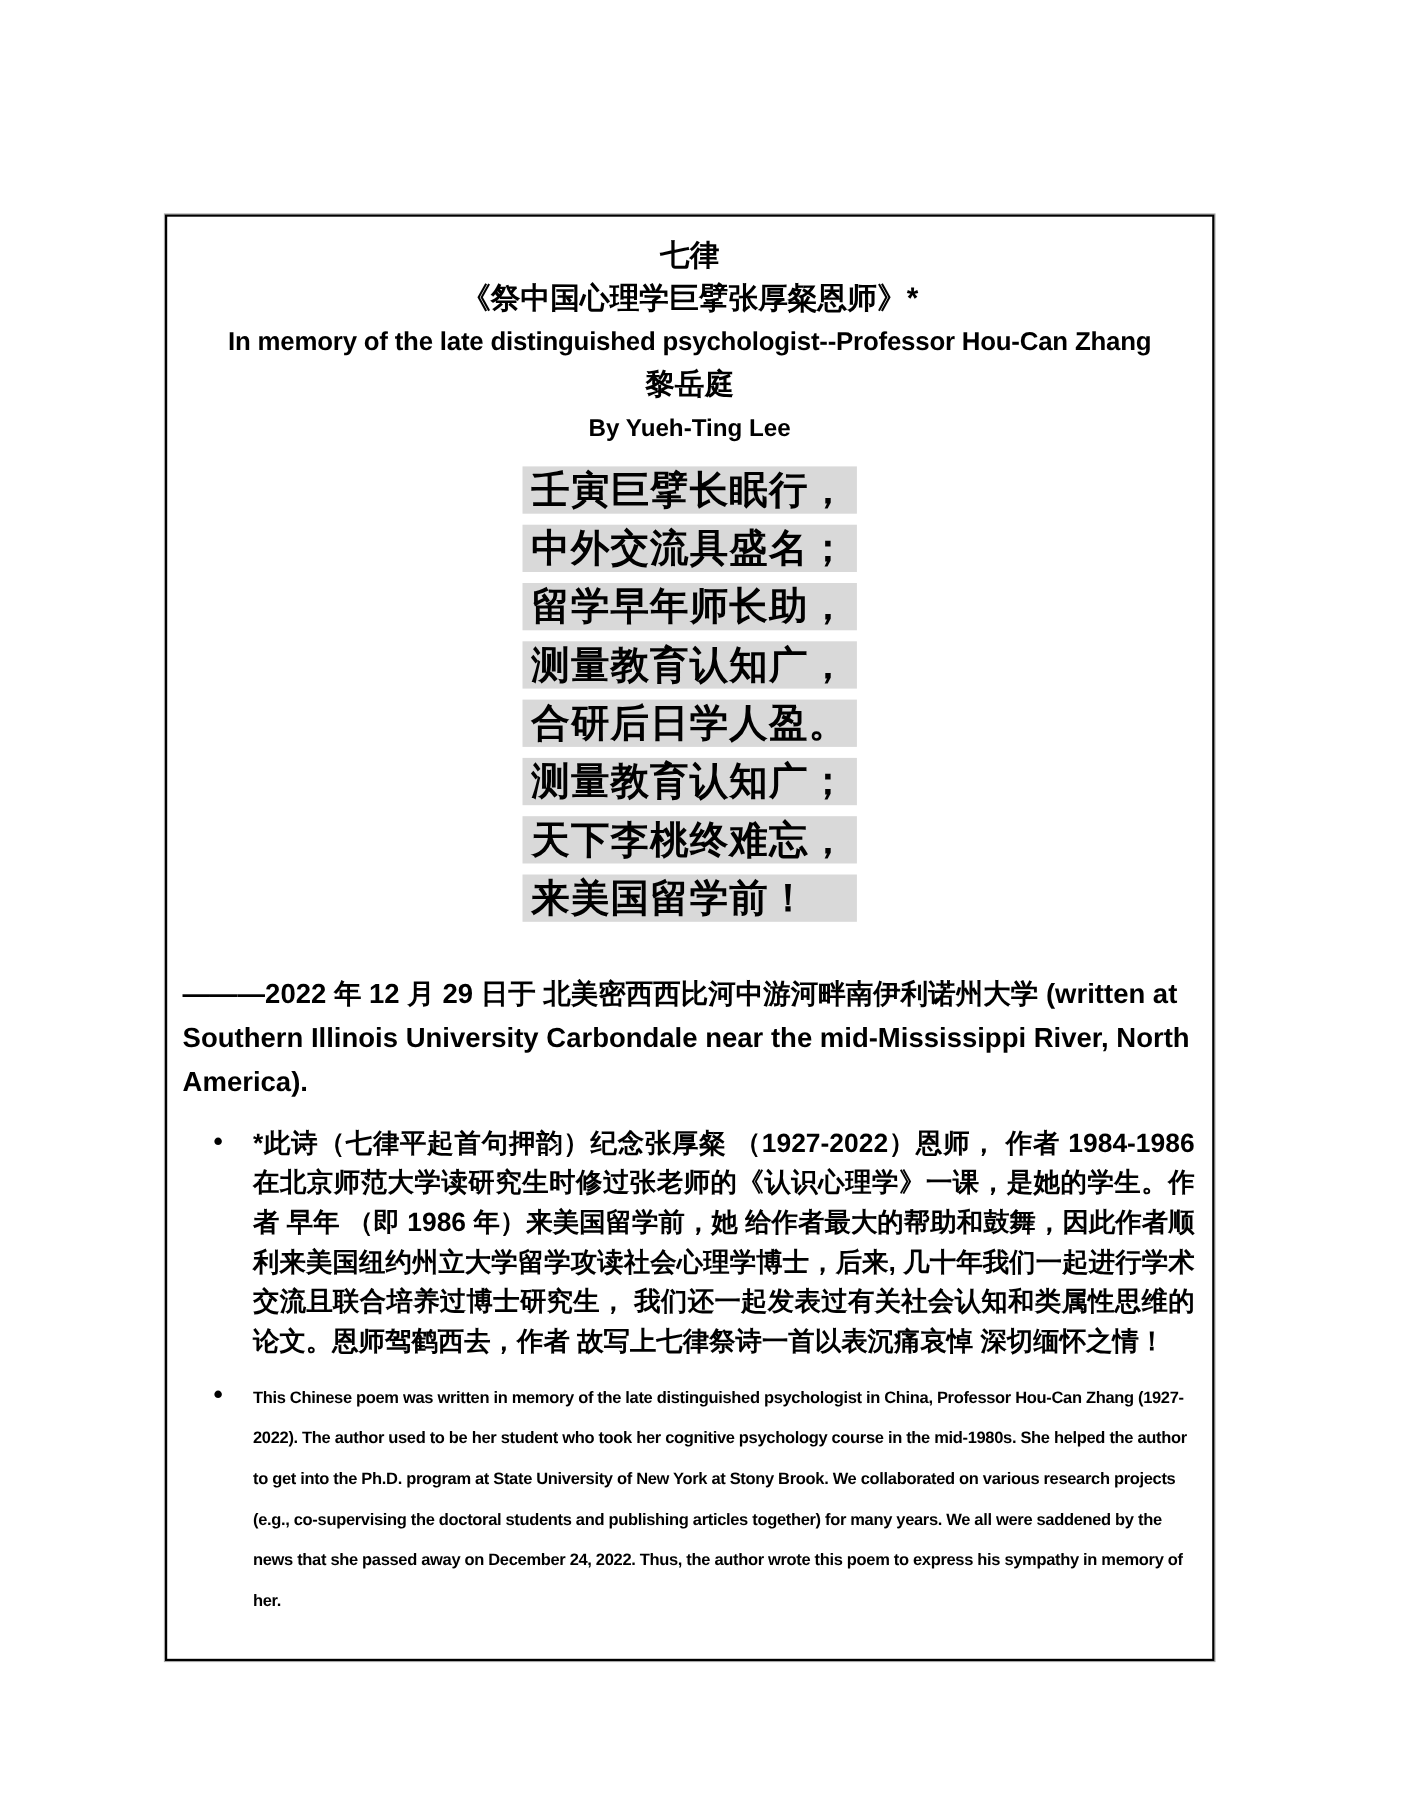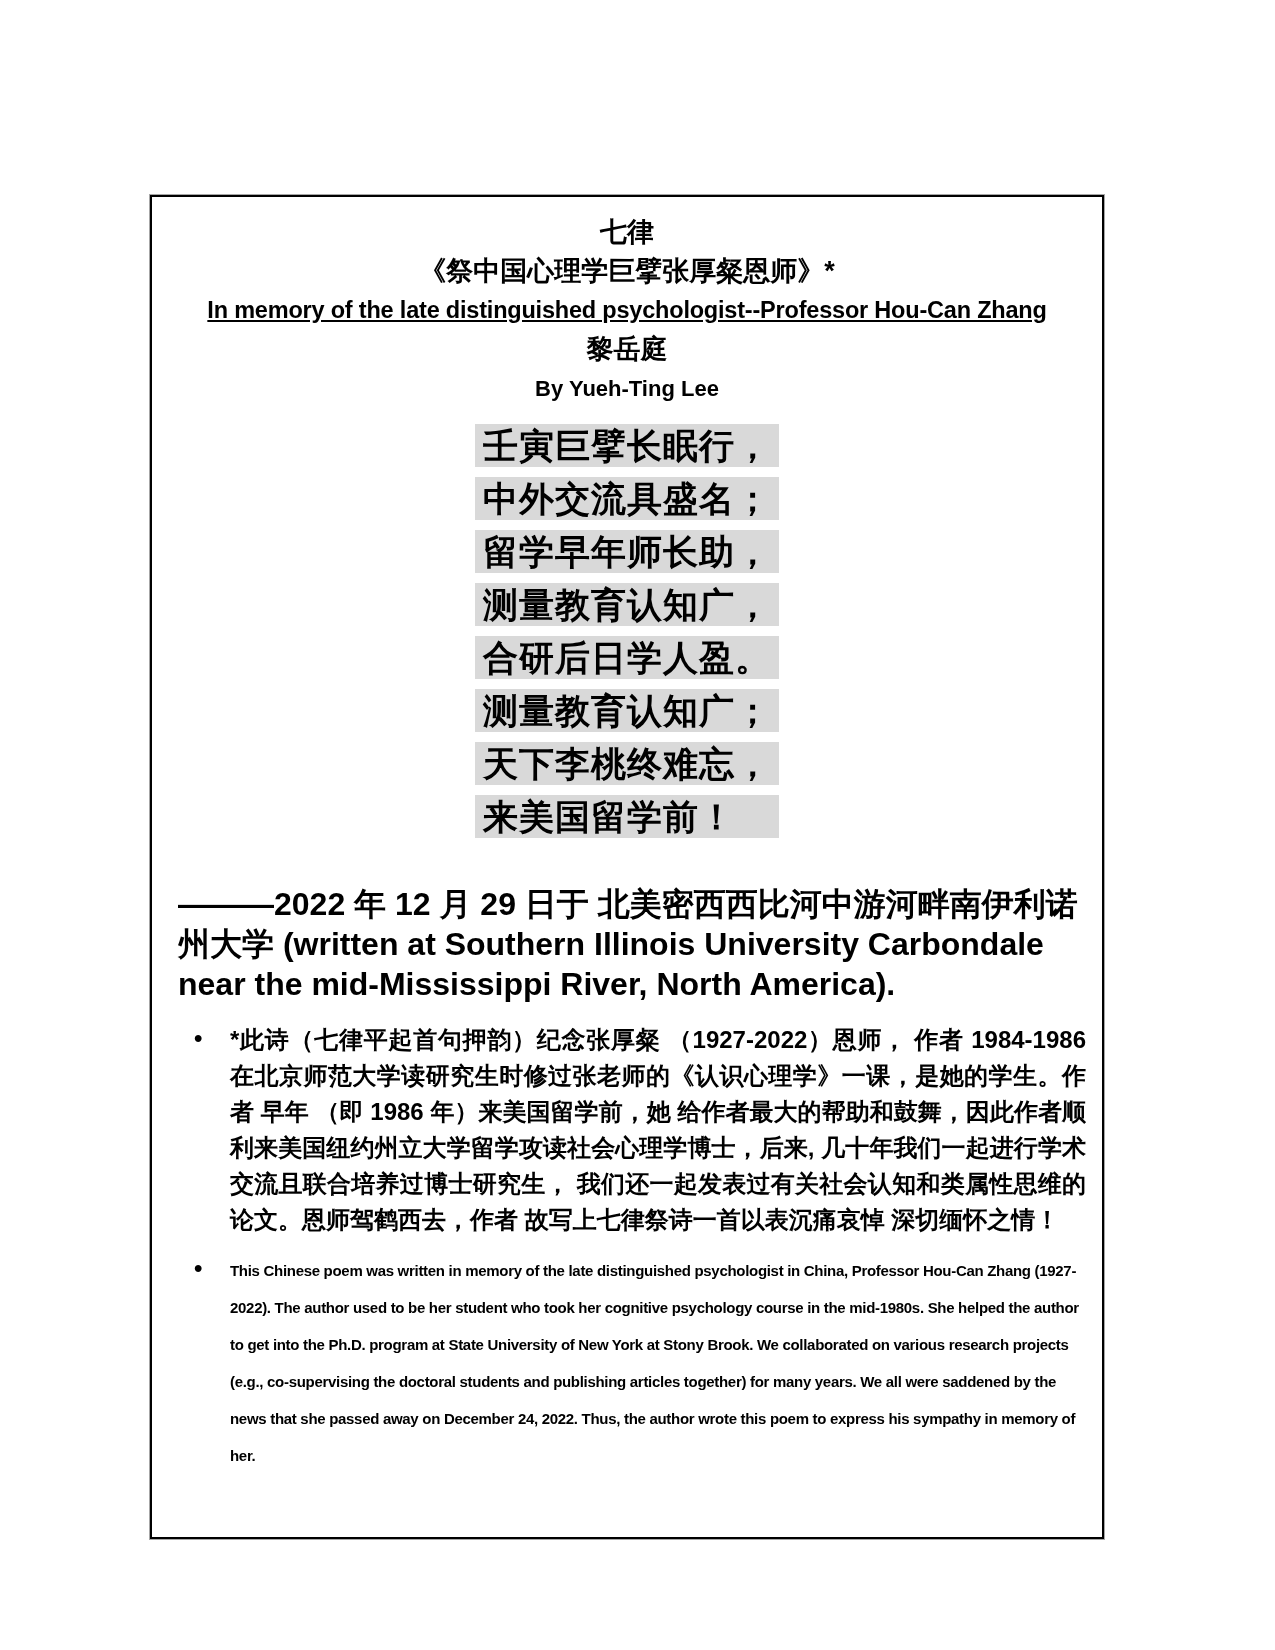--- a/index.html
+++ b/index.html
@@ -19,57 +19,56 @@
   .doc-box {
     box-sizing: border-box;
     position: absolute;
     left: 150px;
     top: 195px;
     width: 954px;
     min-height: 1238px;
     border: 2px solid #000000;
     box-shadow: 0 0 0 1px #a6a6a6;
     background: #ffffff;
-    padding: 16px 14px 51px 14px;
+    padding: 16px 14px 22px 14px;
   }
   .title-block {
     text-align: center;
     font-weight: bold;
   }
   .title-line {
     font-size: 27px;
     line-height: 39px;
     white-space: nowrap;
   }
   .title-line.en-title {
     font-size: 23.5px;
     letter-spacing: -0.2px;
-    text-decoration: underline;
   }
   .title-line.en-byline {
     font-size: 22px;
   }
   .poem {
     width: fit-content;
     margin: 16px auto 0 auto;
   }
   .poem-line {
     background: #d9d9d9;
     font-size: 35px;
     line-height: 43px;
     font-weight: bold;
     letter-spacing: 1px;
     padding: 0 8px;
     margin-bottom: 3px;
     white-space: nowrap;
     margin-top: 10px;
   }
   .dateline {
-    margin: 46px 0 0 12px;
-    font-size: 32px;
+    margin: 46px 0 0 0;
+    font-size: 25px;
     line-height: 40px;
     font-weight: bold;
   }
   .notes {
     margin-top: 16px;
   }
   .note {
     display: flex;
     align-items: flex-start;
     padding-left: 28px;

